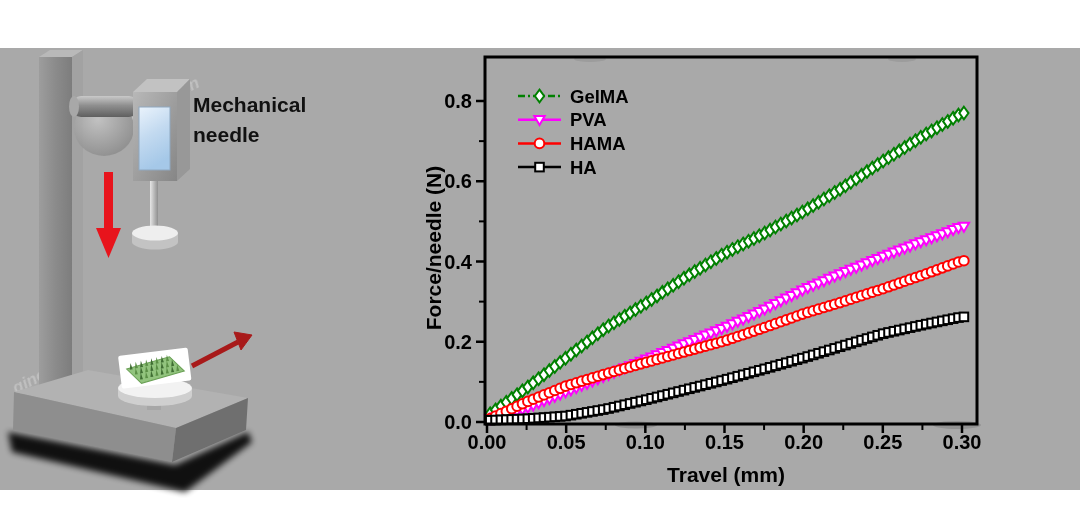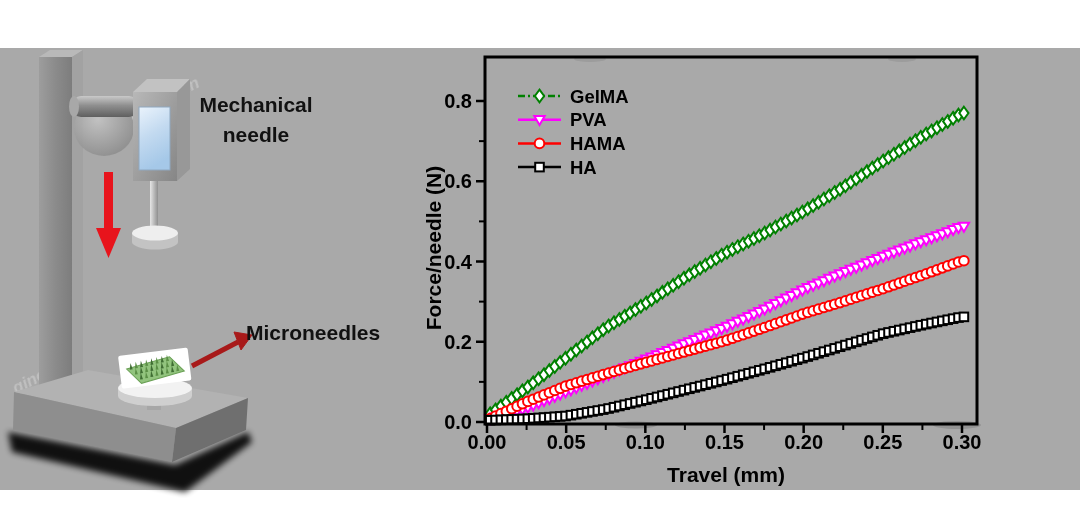--- a/index.html
+++ b/index.html
@@ -3,21 +3,21 @@
 <meta charset="utf-8">
 <style>
   html,body{margin:0;padding:0;background:#ffffff;}
   #screen{position:relative;width:1080px;height:512px;background:#ffffff;overflow:hidden;
           font-family:"Liberation Sans",sans-serif;}
   #gray-panel{position:absolute;left:0;top:48px;width:1080px;height:442px;background:#a9a9a9;}
   svg{position:absolute;left:0;top:0;}
   #diagram-svg{left:0;top:0;}
   #chart-svg{left:420px;top:0;}
   .hard-label{position:absolute;color:#111;font-weight:bold;font-size:21px;line-height:30px;
-              text-align:center;letter-spacing:0px;}
+              text-align:left;letter-spacing:0px;}
   #sensor-label{left:193px;top:90px;width:126px;}
   #microneedles-label{left:246px;top:318px;width:160px;text-align:left;}
   text{font-family:"Liberation Sans",sans-serif;}
 </style>
 </head>
 <body>
 
 <div id="screen">
   <div id="gray-panel"></div>
 
@@ -138,21 +138,20 @@
     <g id="pointer-arrow" fill="#a81a1a" stroke="#a81a1a">
       <line x1="192" y1="366" x2="238" y2="342" stroke-width="5" stroke="#a81a1a"></line>
       <polygon points="234,332 252,335 241,350"></polygon>
     </g>
   </svg>
 
   <div id="sensor-label" class="hard-label">
     <div>Mechanical</div>
     <div>needle</div>
   </div>
-  <div id="microneedles-label" class="hard-label">Microneedles</div>
 
   <svg id="chart-svg" width="660" height="512" viewBox="0 0 660 512">
 
     <g fill="#7d7d7d">
       <ellipse cx="216" cy="425" rx="21" ry="3.5" opacity="0.55"></ellipse>
       <ellipse cx="537" cy="425" rx="24" ry="4" opacity="0.5"></ellipse>
       <ellipse cx="170" cy="59" rx="16" ry="3" opacity="0.3"></ellipse>
       <ellipse cx="482" cy="59" rx="14" ry="3" opacity="0.3"></ellipse>
     </g>
 

